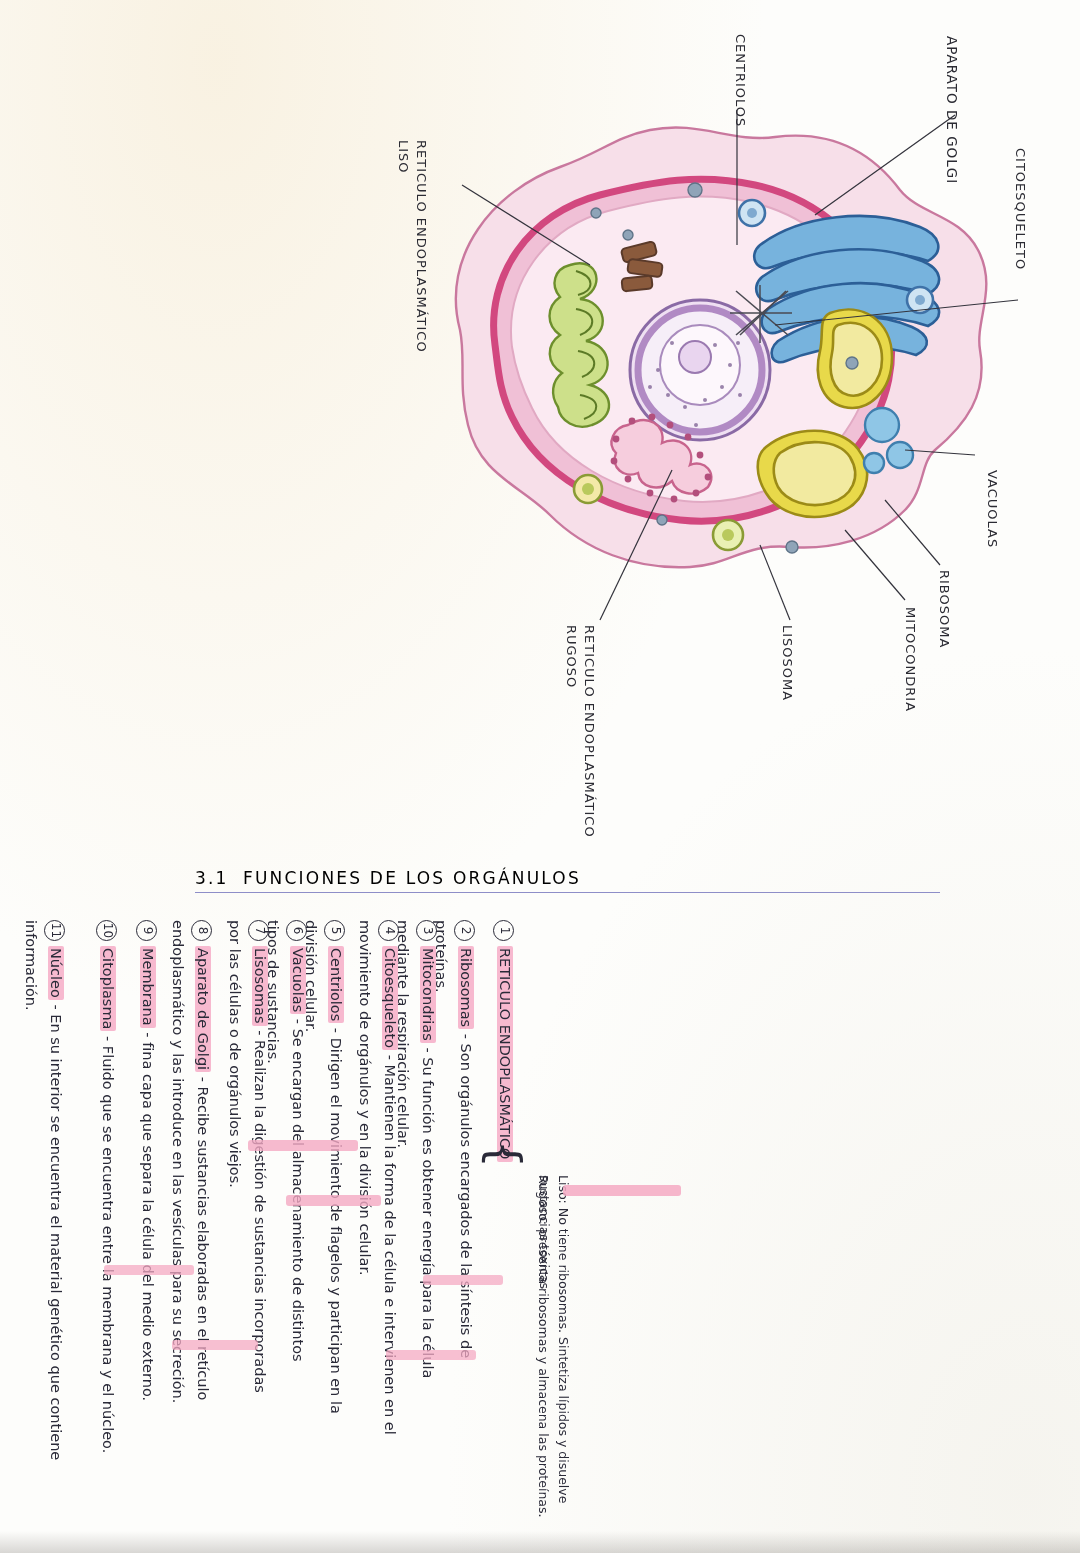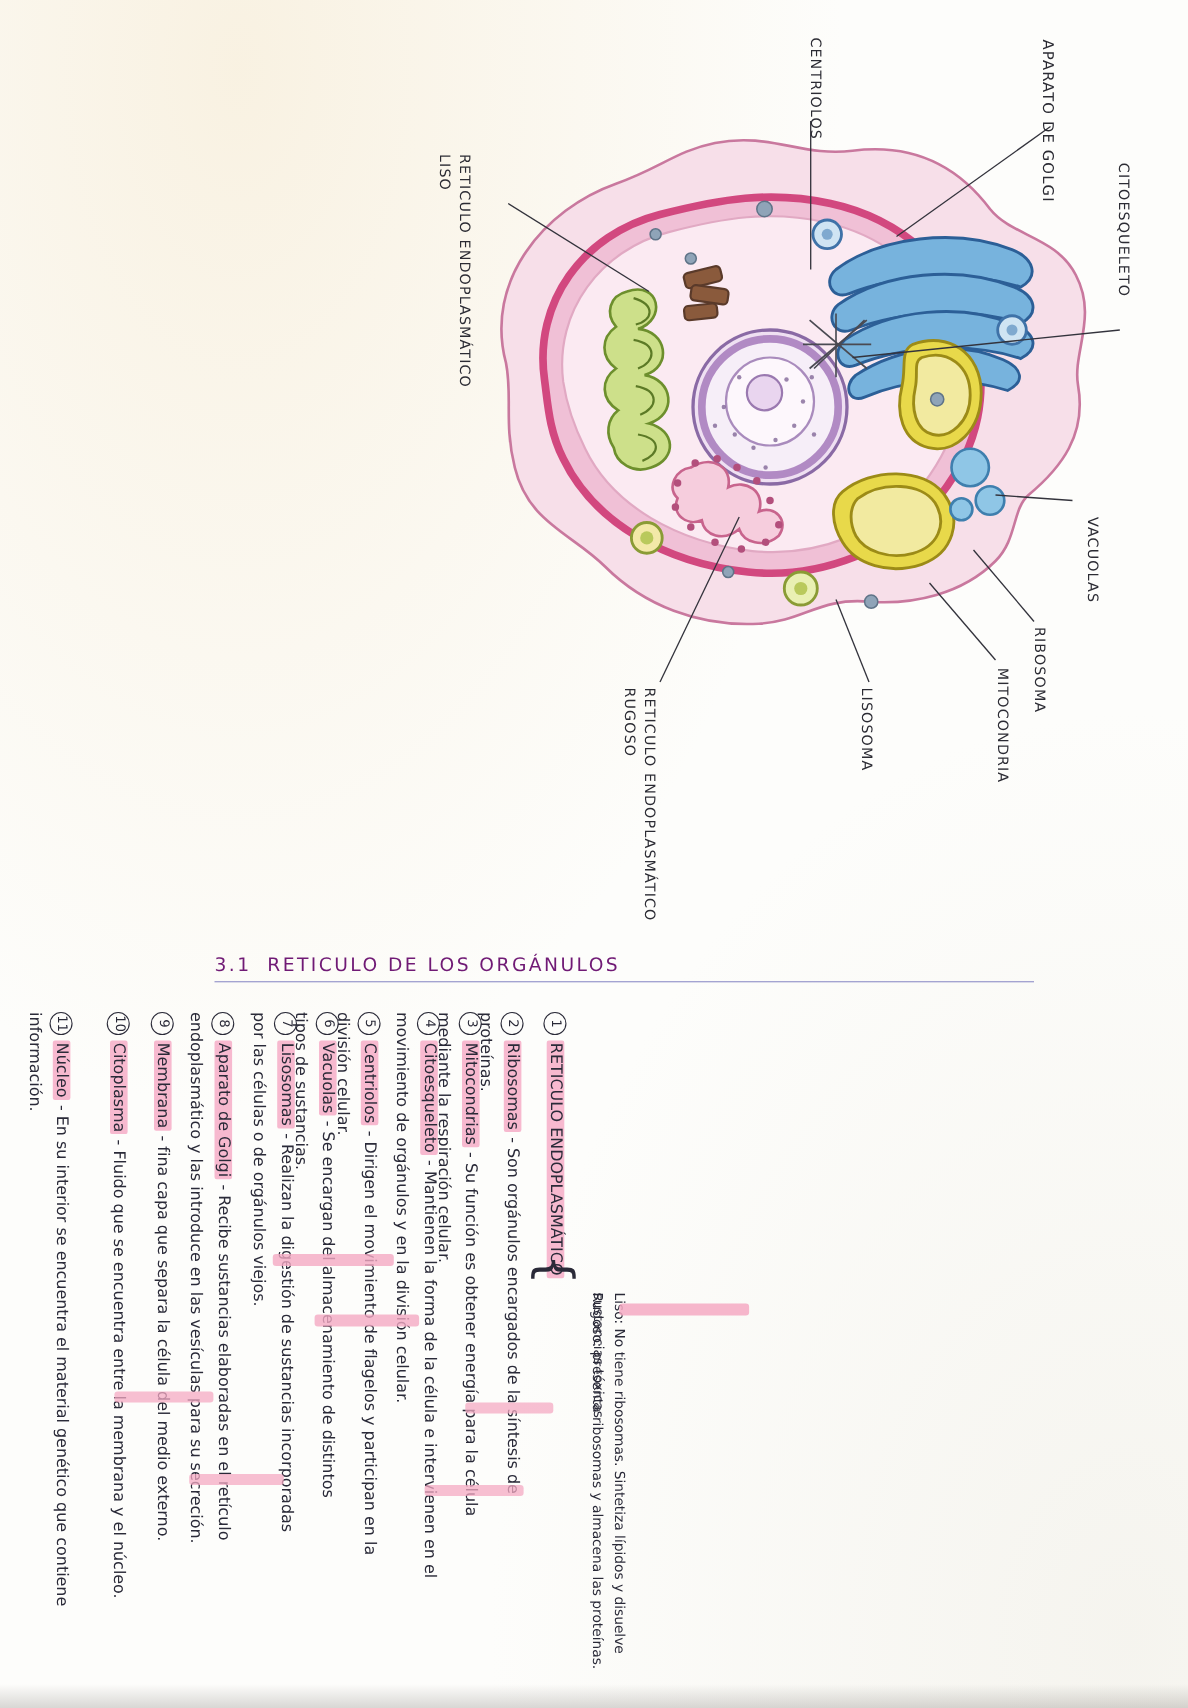--- a/index.html
+++ b/index.html
@@ -17,21 +17,21 @@
   .hw{font-family:"DejaVu Sans",sans-serif;letter-spacing:.2px;}
   .rot90{transform:rotate(90deg);transform-origin:0 0;}
   .vlabel{position:absolute;white-space:nowrap;font-size:13px;color:#2b2b33;}
 
   
   #cell-figure{position:absolute;left:400px;top:95px;width:620px;height:520px;}
 
   
   #section-heading{position:absolute;left:195px;top:868px;width:760px;}
   #section-heading .rule{position:absolute;left:0;top:24px;width:745px;height:1.4px;background:#8e8ec8;}
-  #section-heading .txt{position:absolute;left:0;top:0;font-size:17px;letter-spacing:2.2px;color:#701a75;}
+  #section-heading .txt{position:absolute;left:0;top:0;font-size:17px;letter-spacing:2.2px;color:#000000;}
 
   
   #notes{position:absolute;left:0;top:0;width:1080px;height:1553px;}
   .note{position:absolute;transform-origin:0 0;transform:rotate(90deg);
         white-space:nowrap;font-size:14.5px;line-height:1.45;color:#2a2a38;}
   .circ{display:inline-block;width:19px;height:19px;line-height:17px;border:1.3px solid #2a2a38;
         border-radius:50%;text-align:center;font-size:12px;vertical-align:1px;margin-right:5px;}
   .hl{background:#f7b9cf;padding:0 2px;border-radius:2px;}
 
   .bracket{position:absolute;font-size:44px;color:#2a2a38;}
@@ -193,21 +193,21 @@
 
   <div class="vlabel rot90 hw" style="left:918px;top:607px;font-size:13px;letter-spacing:1px;">MITOCONDRIA</div>
 
   <div class="vlabel rot90 hw" style="left:795px;top:625px;font-size:13px;letter-spacing:1px;">LISOSOMA</div>
 
   <div class="vlabel rot90 hw" style="left:598px;top:625px;font-size:13px;letter-spacing:1px;width:230px;white-space:normal;line-height:1.35;">RETICULO ENDOPLASMÁTICO RUGOSO</div>
 
   <div id="section-heading">
     <div class="rule"></div>
     <div class="txt hw" style="left:0;">3.1</div>
-    <div class="txt hw" style="left:48px;">RETICULO  DE  LOS  ORGÁNULOS</div>
+    <div class="txt hw" style="left:48px;">FUNCIONES  DE  LOS  ORGÁNULOS</div>
   </div>
 
   <div id="notes">
 
     <div class="note" style="left:515px;top:920px;">
       <span class="circ">1</span><span class="hl">RETICULO ENDOPLASMÁTICO</span>
     </div>
     <div class="note" style="left:552px;top:1175px;font-size:12.5px;">Rugoso: presenta ribosomas y almacena las proteínas.</div>
     <div class="note" style="left:572px;top:1175px;font-size:12.5px;width:330px;white-space:normal;line-height:1.5;">Liso: No tiene ribosomas. Sintetiza lípidos y disuelve sustancias tóxicas</div>
     <div class="bracket" style="left:530px;top:1140px;transform:rotate(90deg);transform-origin:0 0;">{</div>

